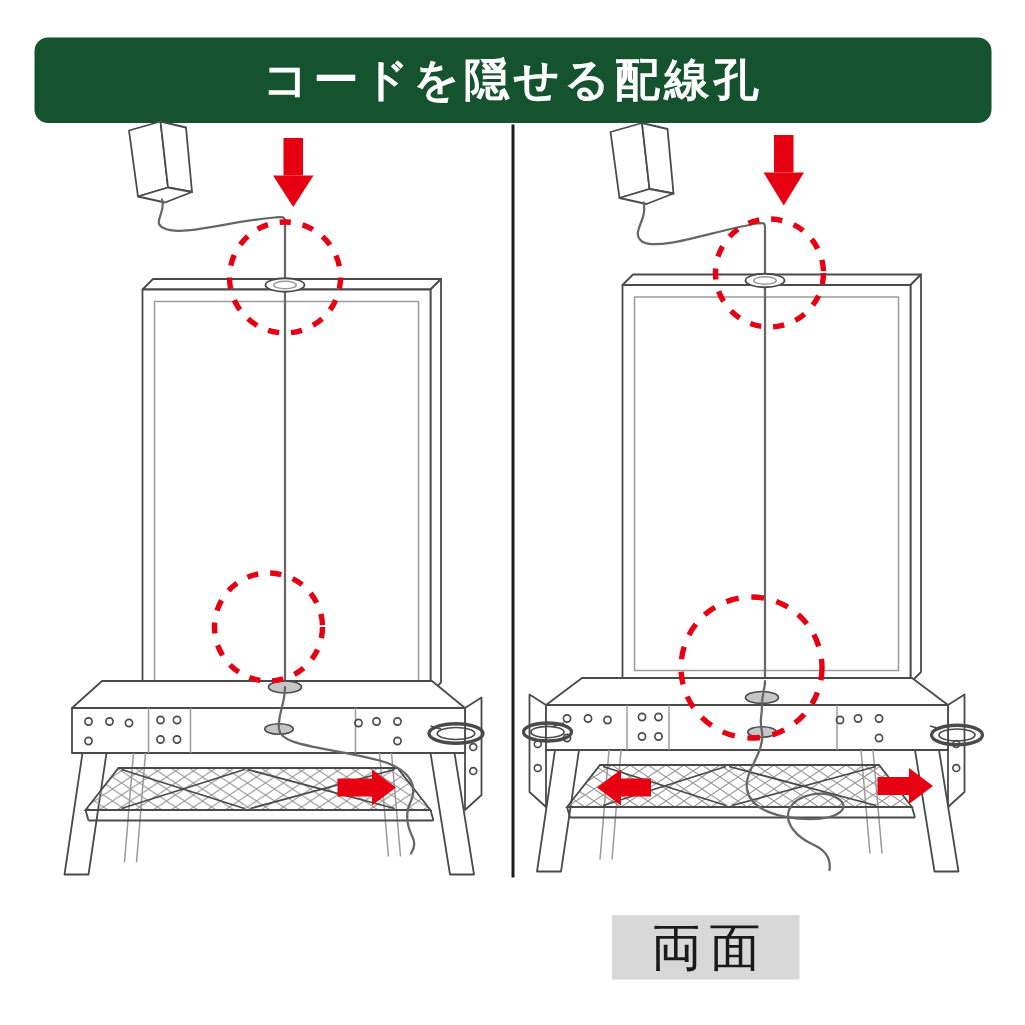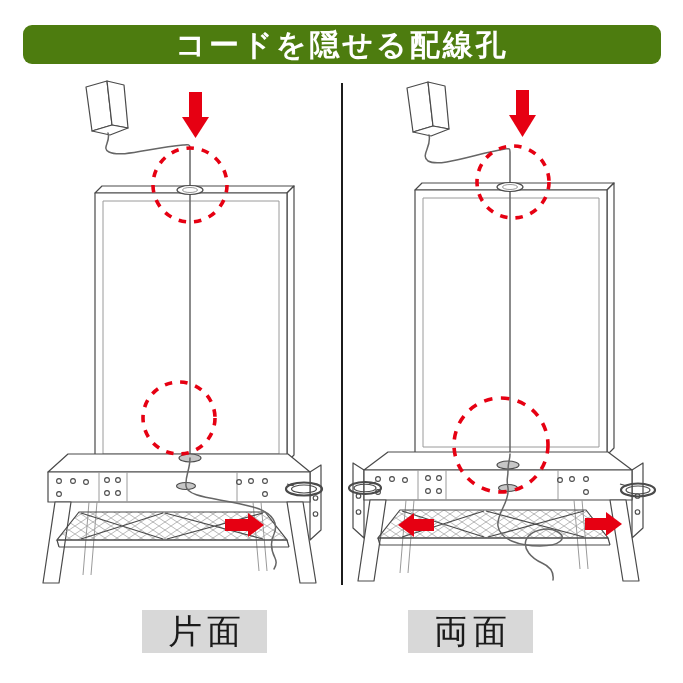--- a/index.html
+++ b/index.html
@@ -1,19 +1,19 @@
 <!DOCTYPE html>
 <html><head>
 <meta charset="utf-8">
 <style>
   html,body{margin:0;padding:0;background:#fff;}
   .stage{position:relative;width:683px;height:683px;background:#ffffff;overflow:hidden;
          font-family:"Liberation Sans","DejaVu Sans",sans-serif;}
-  .title-bar{position:absolute;left:23px;top:25px;width:638px;height:39px;background:#4d7c0f;
-             border-radius:9px;display:flex;justify-content:center;}
+  .title-bar{position:absolute;left:23px;top:25px;width:638px;height:57px;background:#14532d;
+             border-radius:9px;display:flex;align-items:center;justify-content:center;}
   .title-bar span{color:#ffffff;font-size:30px;font-weight:bold;letter-spacing:3px;}
   .divider{position:absolute;left:341px;top:83px;width:2px;height:502px;background:#1c1c1c;}
   .fig{position:absolute;top:78px;}
   .fig.left{left:15px;}
   .fig.right{left:348px;}
   .caption{position:absolute;top:610px;height:43px;background:#d8d8d8;color:#1a1a1a;
            font-size:34px;letter-spacing:5px;display:flex;align-items:center;justify-content:center;
            padding-left:5px;box-sizing:border-box;}
   .caption.c-left{left:142px;width:125px;}
   .caption.c-right{left:408px;width:125px;}
@@ -193,20 +193,17 @@
     <g class="red">
       <rect x="66" y="441" width="20" height="12"></rect>
       <polygon points="66,435 66,459 50,447"></polygon>
     </g>
     <g class="red">
       <rect x="237" y="440" width="21" height="12"></rect>
       <polygon points="258,434 258,458 274,446"></polygon>
     </g>
   </svg>
 
-  <div class="caption c-left">
-    <span>片面</span>
-  </div>
   <div class="caption c-right">
     <span>両面</span>
   </div>
 
 </div>
 
 </body></html>

